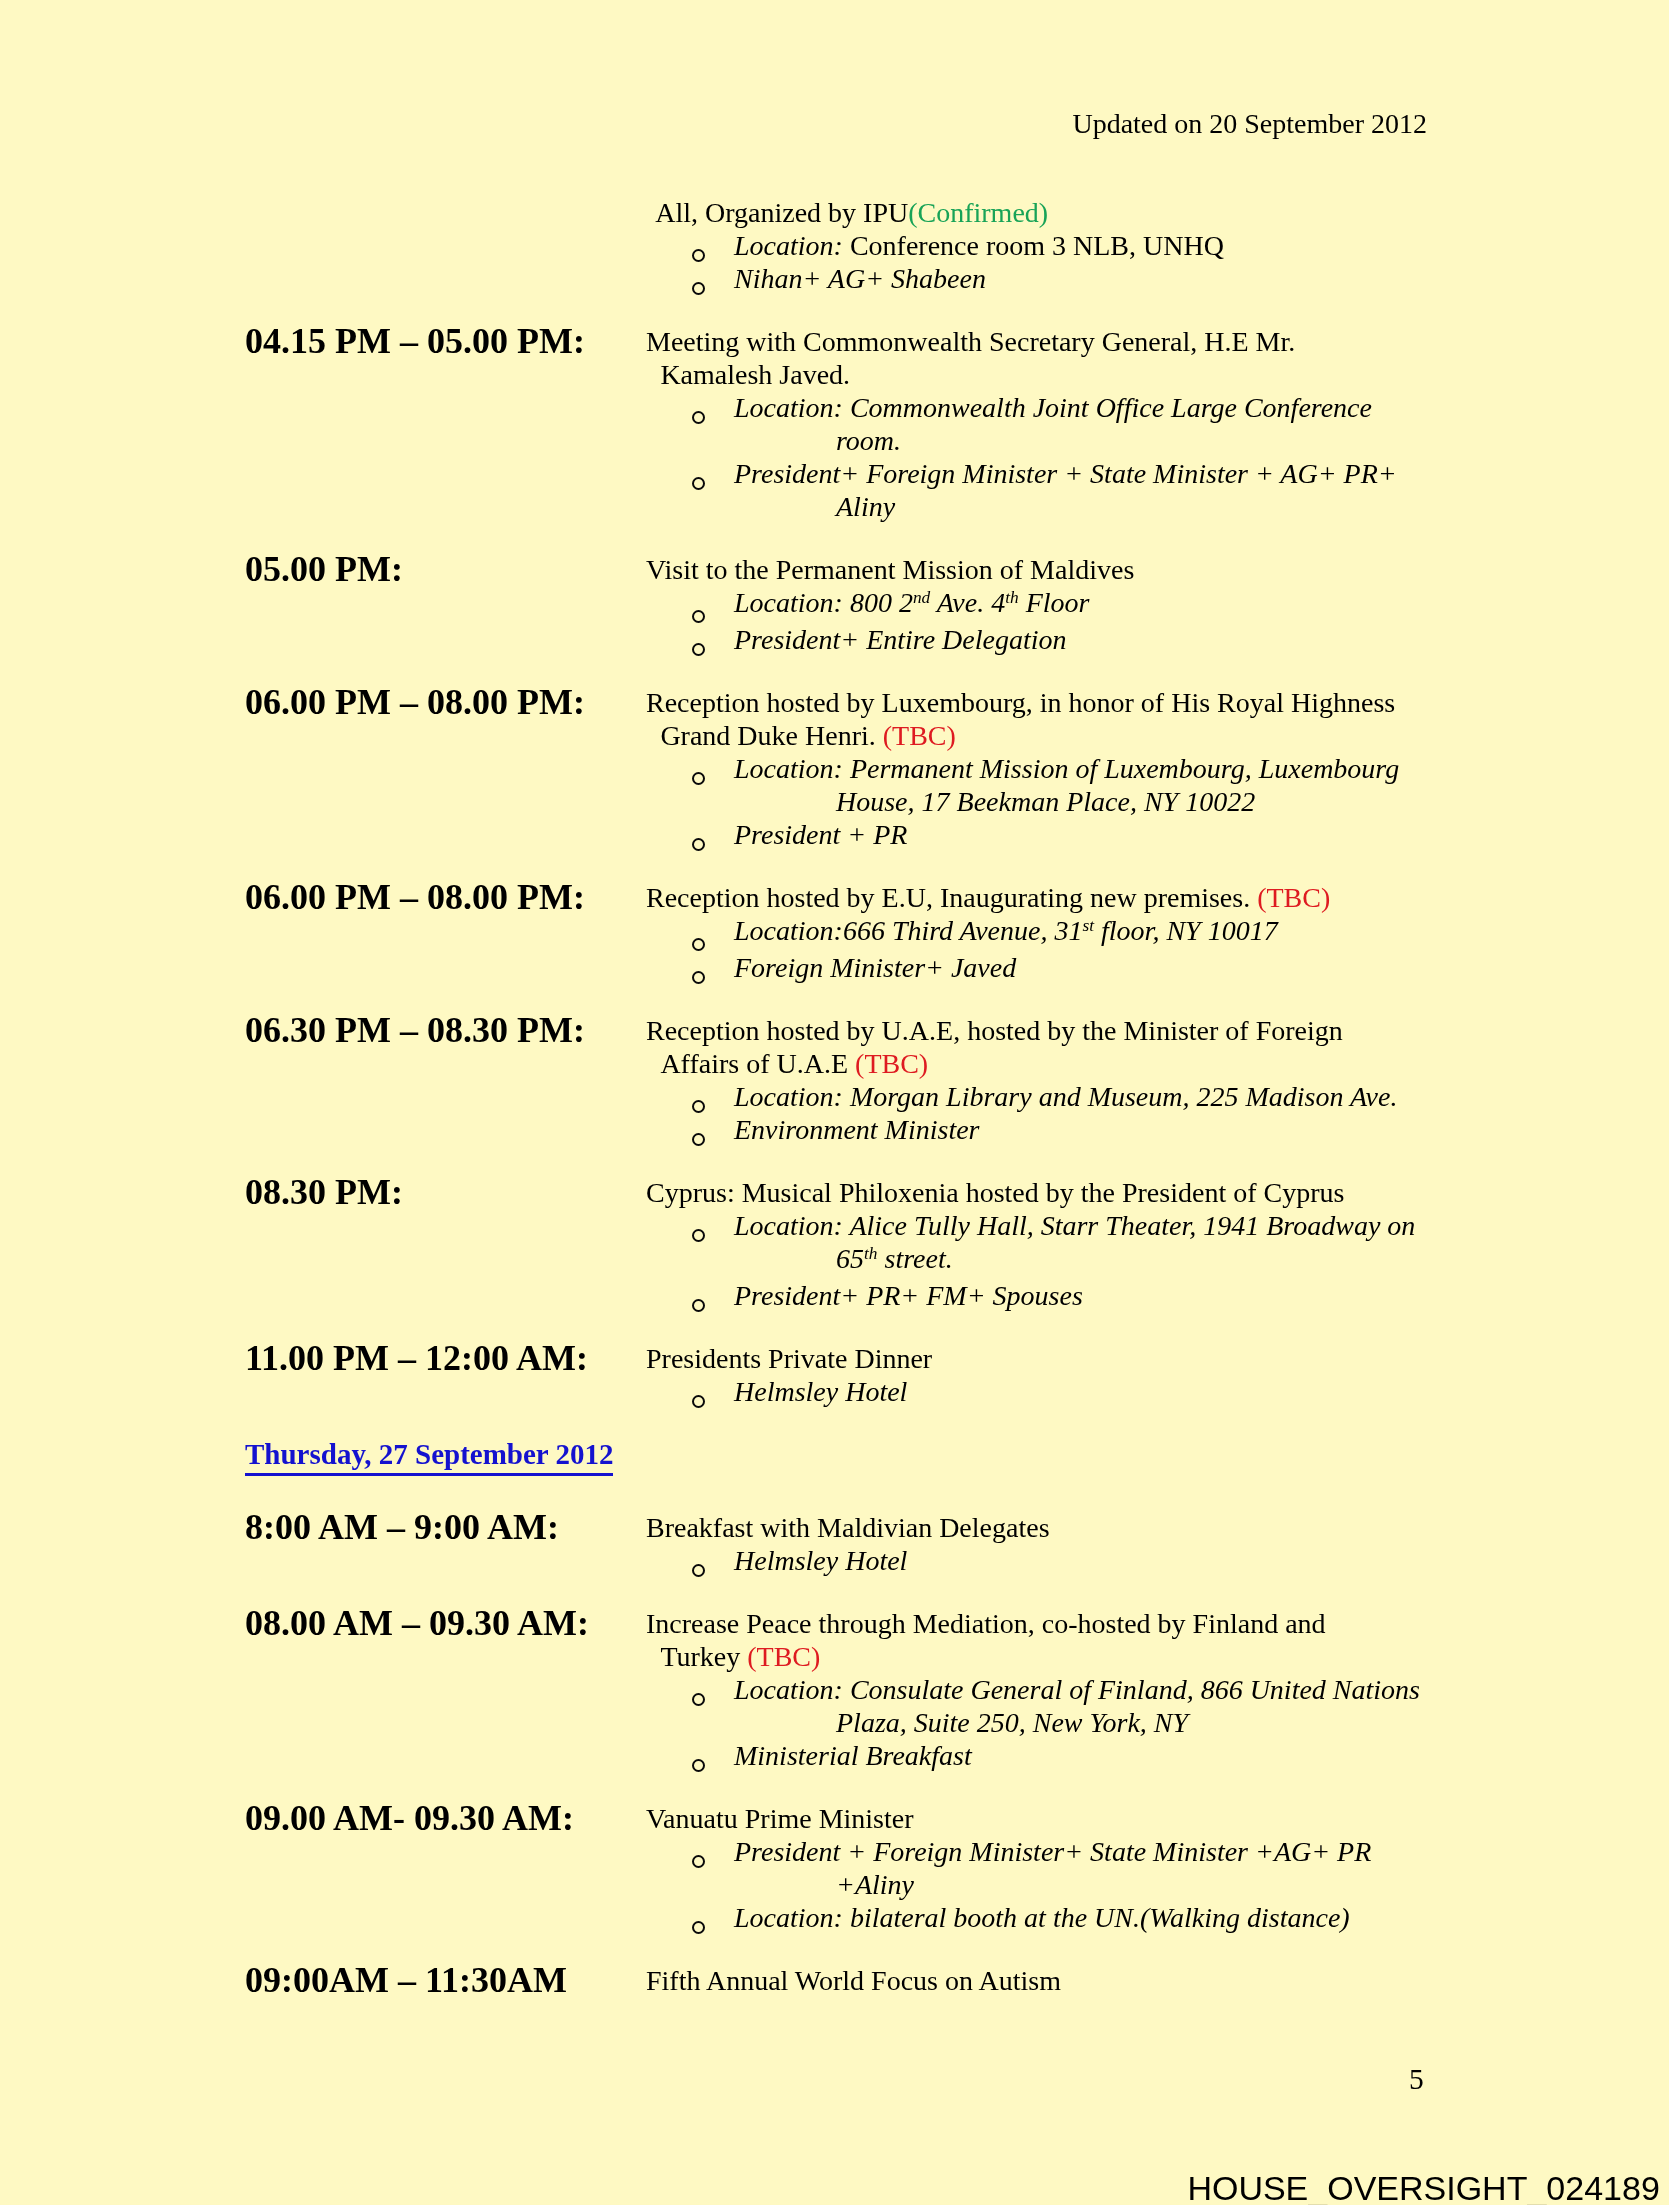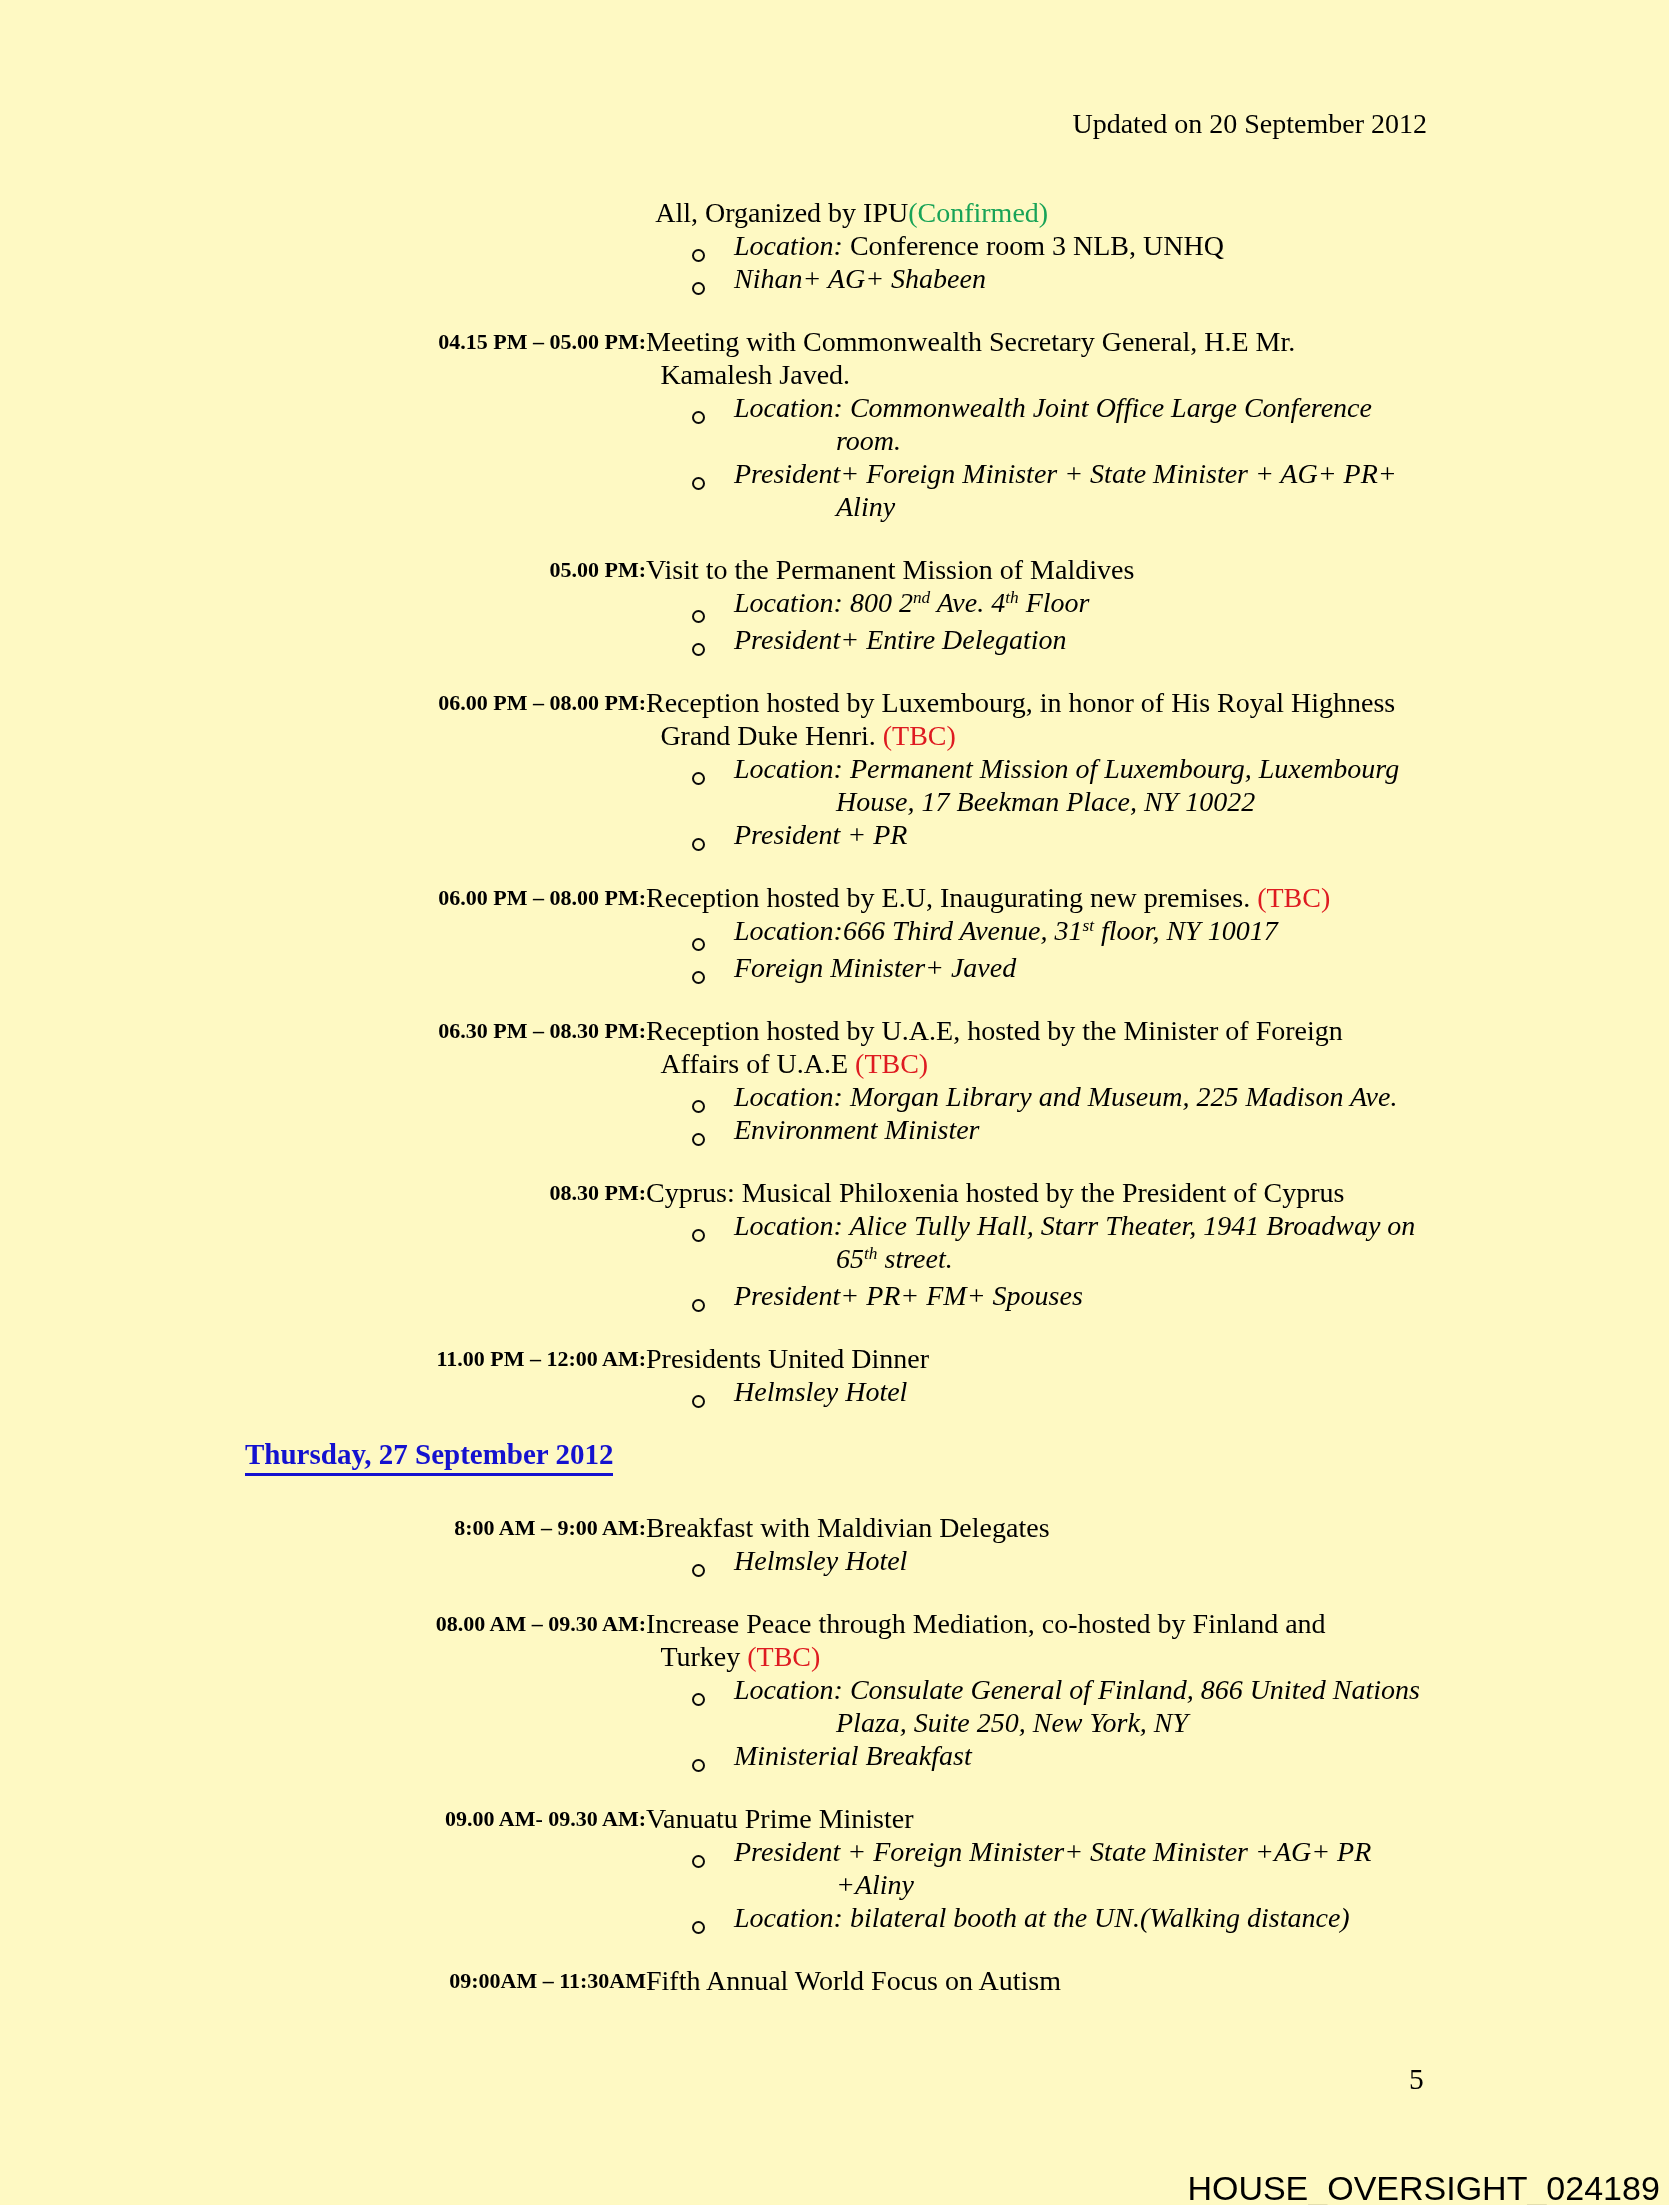--- a/index.html
+++ b/index.html
@@ -14,21 +14,21 @@
   .header{
     position:absolute;top:107px;right:242px;
     font-size:28px;line-height:33px;white-space:nowrap;
   }
   .main{
     position:absolute;left:245px;top:196px;width:1178px;
   }
   .row{display:flex;margin-bottom:30px;}
   .time{
     flex:0 0 401px;width:401px;
-    font-weight:bold;font-size:22px;line-height:33px;white-space:nowrap;text-align:right;
+    font-weight:bold;font-size:36px;line-height:33px;white-space:nowrap;
   }
   .content{flex:1 1 auto;min-width:0;}
   .title-line{font-weight:normal;font-size:28px;line-height:33px;white-space:nowrap;}
   .title-line.cont{margin-left:14.4px;}
   .title-line.indent{margin-left:9.2px;}
   .tg{color:#18A357;}
   .tr{color:#DE1B21;}
   .bullet-first{display:flex;align-items:flex-end;}
   .marker{
     flex:0 0 13px;width:13px;height:13px;
@@ -200,21 +200,21 @@
             <div class="bullet-first">
               <span class="marker"></span>
               <div class="bl"><span class="ti">President+ PR+ FM+ Spouses</span></div>
             </div>
           </div>
         </div>
       </div>
       <div class="row">
         <div class="time">11.00 PM – 12:00 AM:</div>
         <div class="content">
-          <div class="title-line"><span class="tb">Presidents United Dinner</span></div>
+          <div class="title-line"><span class="tb">Presidents Private Dinner</span></div>
           <div>
             <div class="bullet-first">
               <span class="marker"></span>
               <div class="bl"><span class="ti">Helmsley Hotel</span></div>
             </div>
           </div>
         </div>
       </div>
       <div class="day-row"><div class="day-heading">Thursday, 27 September 2012</div></div>
       <div class="row">

